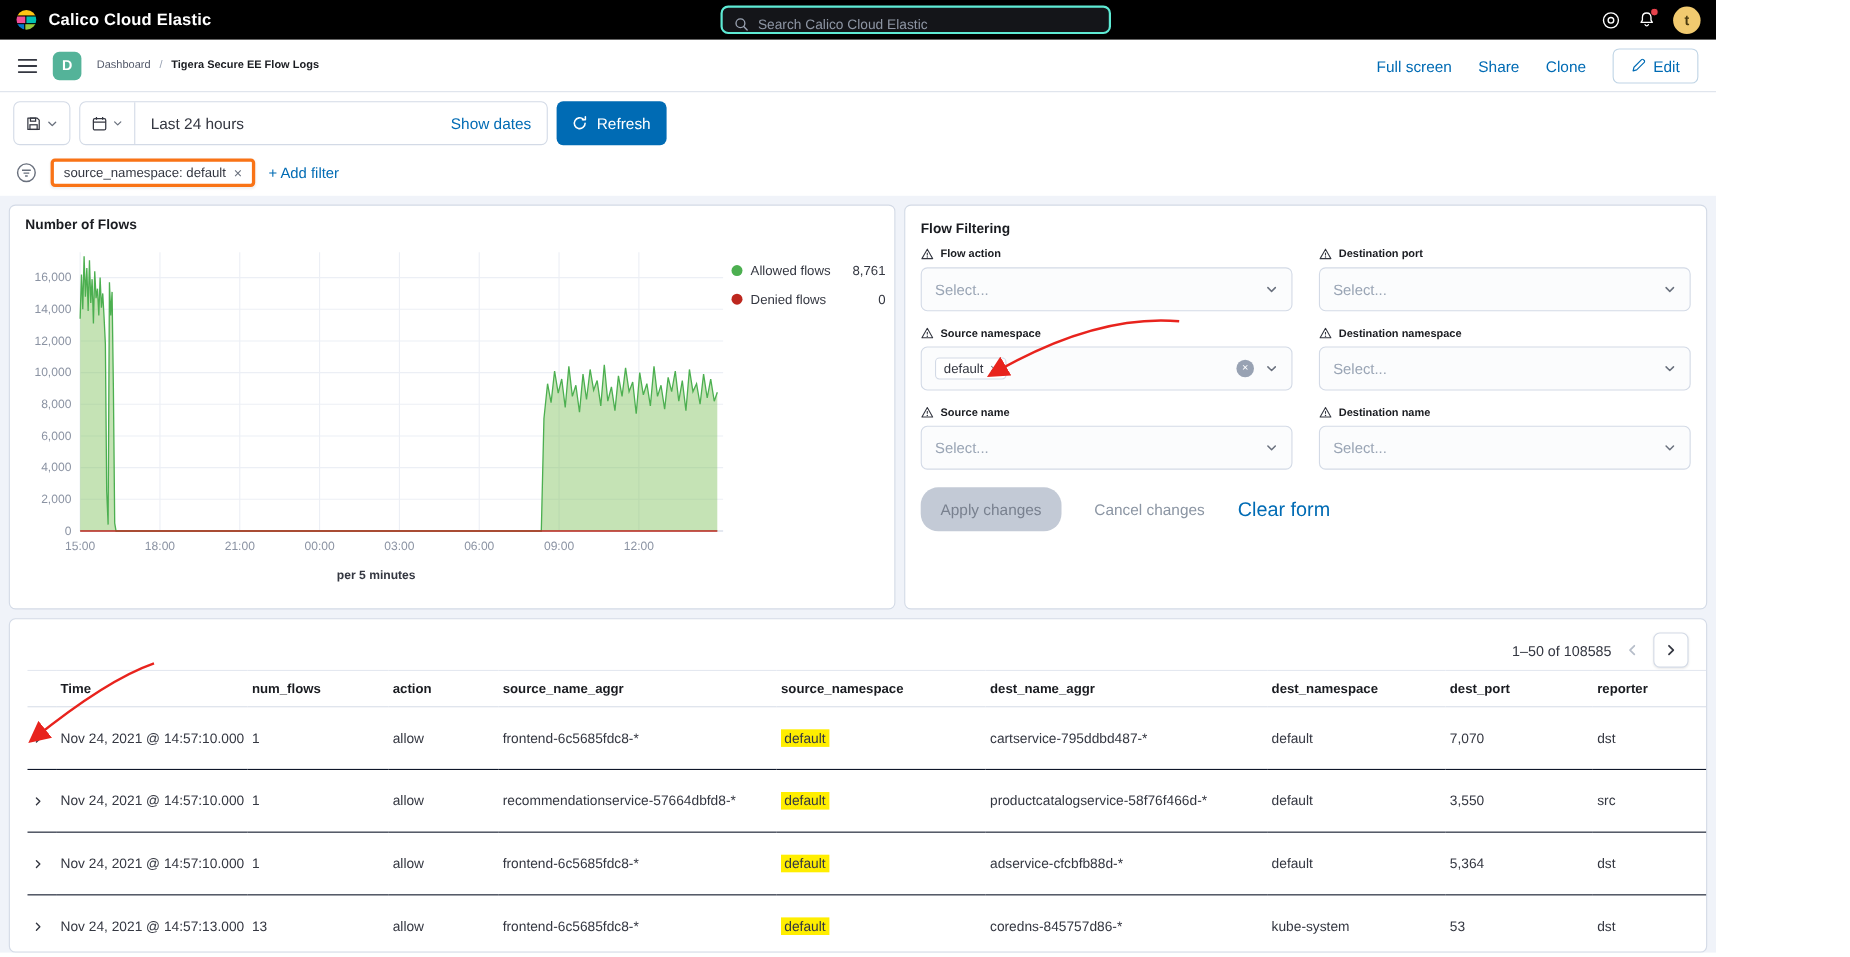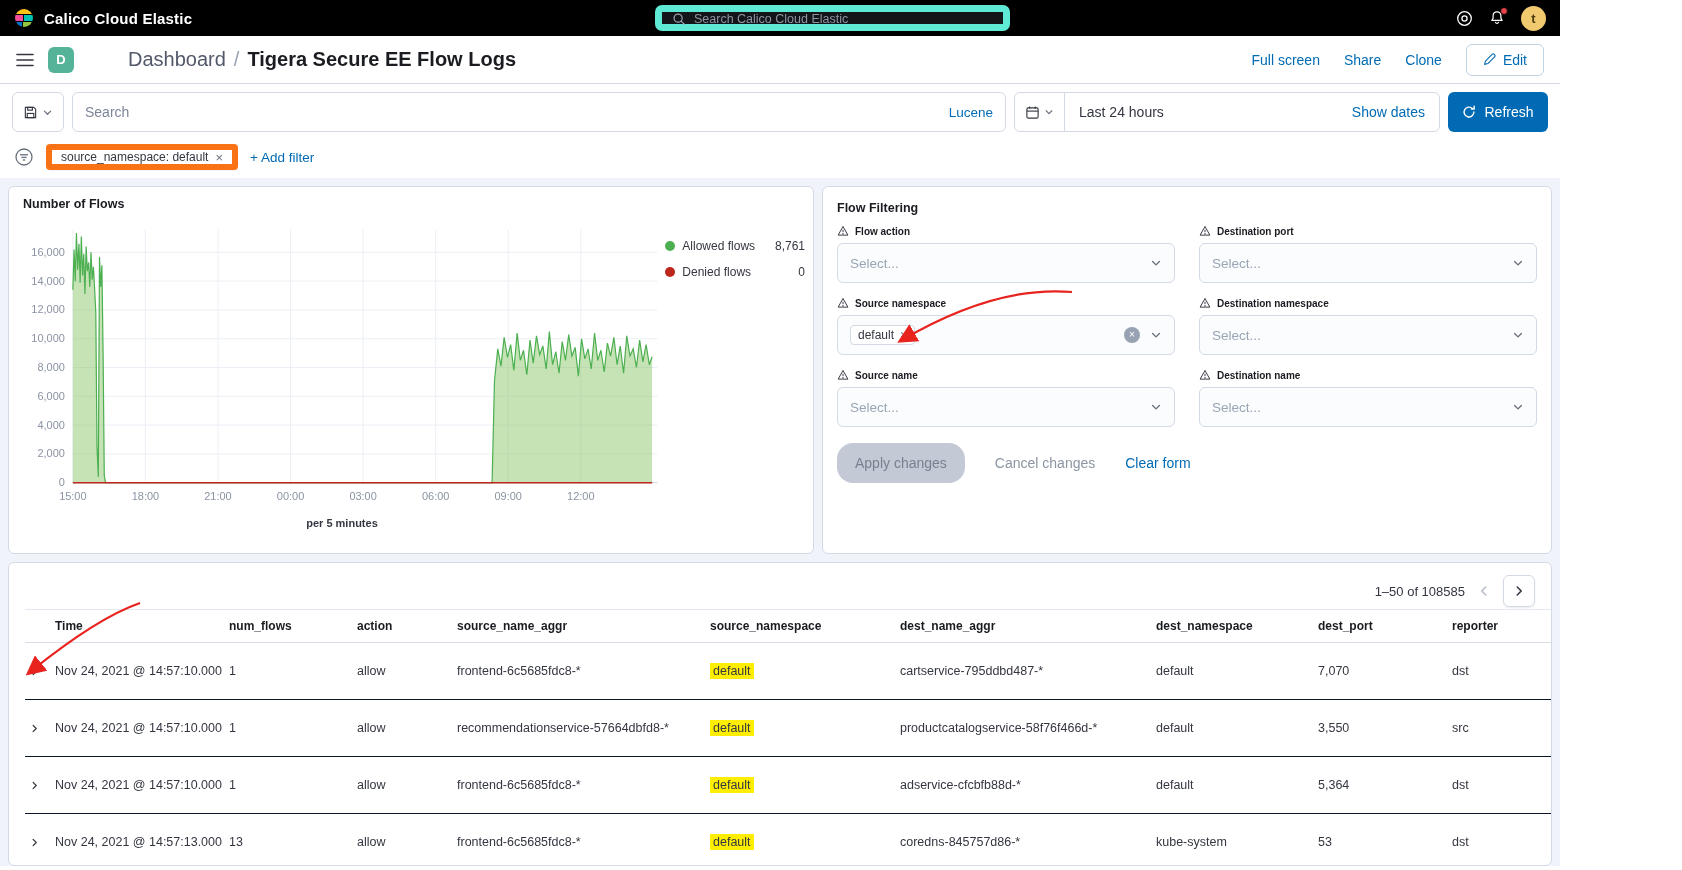--- a/index.html
+++ b/index.html
@@ -10,36 +10,36 @@
   button { font-family:inherit; background:none; border:none; color:inherit; cursor:default; }
   input { font-family:inherit; }
 
   .app { width:1560px; height:870px; background:#fff; position:relative; }
 
   
   .topbar { height:36px; background:#000; display:flex; align-items:center; padding:0 14px; position:relative; }
   .topbar-left { display:flex; align-items:center; gap:10px; }
   .app-title { color:#fff; font-size:15px; font-weight:600; letter-spacing:.2px; }
   .topbar-search { position:absolute; left:655px; top:5px; width:355px; height:26px; background:#141519;
-    border:7px solid #5eead4; border-radius:7px; display:flex; align-items:flex-start; gap:8px; padding:0 10px; }
+    border:2px solid #5eead4; border-radius:7px; display:flex; align-items:flex-end; gap:8px; padding:0 10px; }
   .topbar-search input { flex:1; background:transparent; border:none; outline:none; color:#d4dae5; font-size:12.5px; }
   .topbar-search input::placeholder { color:#8d95a3; }
   .topbar-right { margin-left:auto; display:flex; align-items:center; gap:16px; }
   .hicon { position:relative; display:flex; align-items:center; }
   .notif-dot { position:absolute; top:-3px; right:-3px; width:8px; height:8px; border-radius:50%;
     background:#e7424c; border:1.5px solid #000; }
   .avatar { width:25px; height:25px; border-radius:50%; background:#f1ca6f; color:#4a3b10;
     display:flex; align-items:center; justify-content:center; font-size:13px; font-weight:700; }
 
   
   .crumb-bar { height:48px; background:#fff; border-bottom:1px solid #d3dae6;
     display:flex; align-items:center; padding:0 16px; gap:14px; }
   .space-badge { width:26px; height:26px; border-radius:6px; color:#fff; font-weight:700; font-size:13px;
     display:flex; align-items:center; justify-content:center; }
-  .crumbs { font-size:20px; display:flex; align-items:center; gap:8px;margin-left:40px; }
+  .crumbs { font-size:10px; display:flex; align-items:center; gap:8px; }
   .crumb-root { color:#53596a; }
   .crumb-sep { color:#98a2b3; }
   .crumb-current { color:#1a1c21; font-weight:600; }
   .crumb-actions { margin-left:auto; display:flex; align-items:center; gap:24px; }
   .blue-link { color:var(--accent); font-size:14px; }
   .edit-btn { height:32px; padding:0 16px; border:1px solid #bfd4e5; border-radius:6px; background:#fff;
     color:var(--accent); font-size:14px; font-weight:500; display:flex; align-items:center; gap:7px; }
 
   
   .query-section { background:#fff; padding:8px 12px; height:94px; }
@@ -54,21 +54,21 @@
   .datepicker { width:426px; border:1px solid #d3dae6; border-radius:6px; background:#fff;
     display:flex; align-items:center; }
   .dp-cal { width:50px; height:100%; border-right:1px solid #d3dae6; display:flex; align-items:center;
     justify-content:center; gap:4px; }
   .dp-range { padding:0 14px; font-size:14px; color:#343741; }
   .dp-show { margin-left:auto; padding-right:14px; font-size:14px; color:var(--accent); }
   .refresh-btn { width:100px; background:var(--accent); color:#fff; border-radius:6px; font-size:14px;
     font-weight:500; display:flex; align-items:center; justify-content:center; gap:8px; }
   .filter-row { margin-top:12px; display:flex; align-items:center; gap:12px; height:26px; padding-left:2px; }
   .filter-pill { display:flex; align-items:center; gap:7px; height:26px; padding:0 9px; background:#fff;
-    border:6px solid #f97316; border-radius:4px; font-size:12px; color:#343741;
+    border:3px solid #f97316; border-radius:4px; font-size:12px; color:#343741;
     box-shadow:0 1px 2px rgba(0,0,0,.06); }
   .pill-x { color:#69707d; font-size:13px; }
   .add-filter { color:var(--accent); font-size:13.5px; }
 
   
   .main { background:#f0f3f9; height:688px; padding:8px 8px 0; }
   .panel { background:#fff; border:1px solid #d3dae6; border-radius:6px; }
   .panels-row { display:flex; gap:8px; height:368px; }
   .panel-title { font-size:12.5px; font-weight:700; color:#1a1c21; }
 
@@ -93,21 +93,21 @@
   .tag { display:inline-flex; align-items:center; gap:6px; background:#fff; border:1px solid #d3dae6;
     border-radius:4px; font-size:12px; color:#343741; padding:2px 7px; }
   .tag-x { color:#69707d; font-size:12px; }
   .clear-circle { width:16px; height:16px; border-radius:50%; background:#98a2b3; color:#fff; font-size:10px;
     line-height:16px; text-align:center; margin-left:auto; }
   .combo .chev { margin-left:10px; }
   .ff-buttons { grid-column:1 / -1; display:flex; align-items:center; gap:30px; margin-top:2px; }
   .apply-btn { height:40px; padding:0 18px; border-radius:16px; background:#c3cad6; color:#79818f;
     font-size:14px; font-weight:500; }
   .cancel-btn { color:#8b95a3; font-size:14px; }
-  .clear-btn { color:var(--accent); font-size:14px; font-weight:500;text-align:right; }
+  .clear-btn { color:var(--accent); font-size:18px; font-weight:500;text-align:right; }
 
   
   .logs-panel { margin-top:8px; height:304px; padding:10px 8px; overflow:hidden; }
   .logs-panel .panel-title { margin-left:8px; }
   .pagination { display:flex; justify-content:flex-end; align-items:center; gap:12px; font-size:13px;
     height:36px; padding-right:8px; }
   .page-prev { color:#b6bdc9; display:flex; align-items:center; }
   .page-next { width:32px; height:32px; border:1px solid #d3dae6; border-radius:6px; background:#fff;
     box-shadow:0 1px 2px rgba(0,0,0,.08); display:flex; align-items:center; justify-content:center; }
   table.logs { width:1536px; margin:0 8px; border-collapse:collapse; font-size:12.5px; table-layout:fixed; }
@@ -212,24 +212,20 @@
               <rect x="5" y="2.5" width="5" height="3" fill="none" stroke="#343741" stroke-width="1.2"></rect>
               <rect x="4.5" y="9" width="7" height="4.5" fill="none" stroke="#343741" stroke-width="1.2"></rect>
             </svg>
         </span>
         <span style="display:flex;">
           <svg width="11" height="11" viewBox="0 0 16 16">
               <path d="M3.5 6 8 10.5 12.5 6" fill="none" stroke="#69707d" stroke-width="1.8" stroke-linecap="round" stroke-linejoin="round"></path>
             </svg>
         </span>
       </button>
-      <div class="search-box">
-        <input placeholder="Search" style="">
-        <button class="lucene">Lucene</button>
-      </div>
       <div class="datepicker">
         <button class="dp-cal">
           <span style="display:flex;">
             <svg width="15" height="15" viewBox="0 0 16 16">
                 <rect x="2" y="3" width="12" height="11" rx="1.5" fill="none" stroke="#343741" stroke-width="1.2"></rect>
                 <line x1="2" y1="6.5" x2="14" y2="6.5" stroke="#343741" stroke-width="1.2"></line>
                 <line x1="5" y1="1.5" x2="5" y2="4" stroke="#343741" stroke-width="1.2"></line>
                 <line x1="11" y1="1.5" x2="11" y2="4" stroke="#343741" stroke-width="1.2"></line>
               </svg>
           </span>

